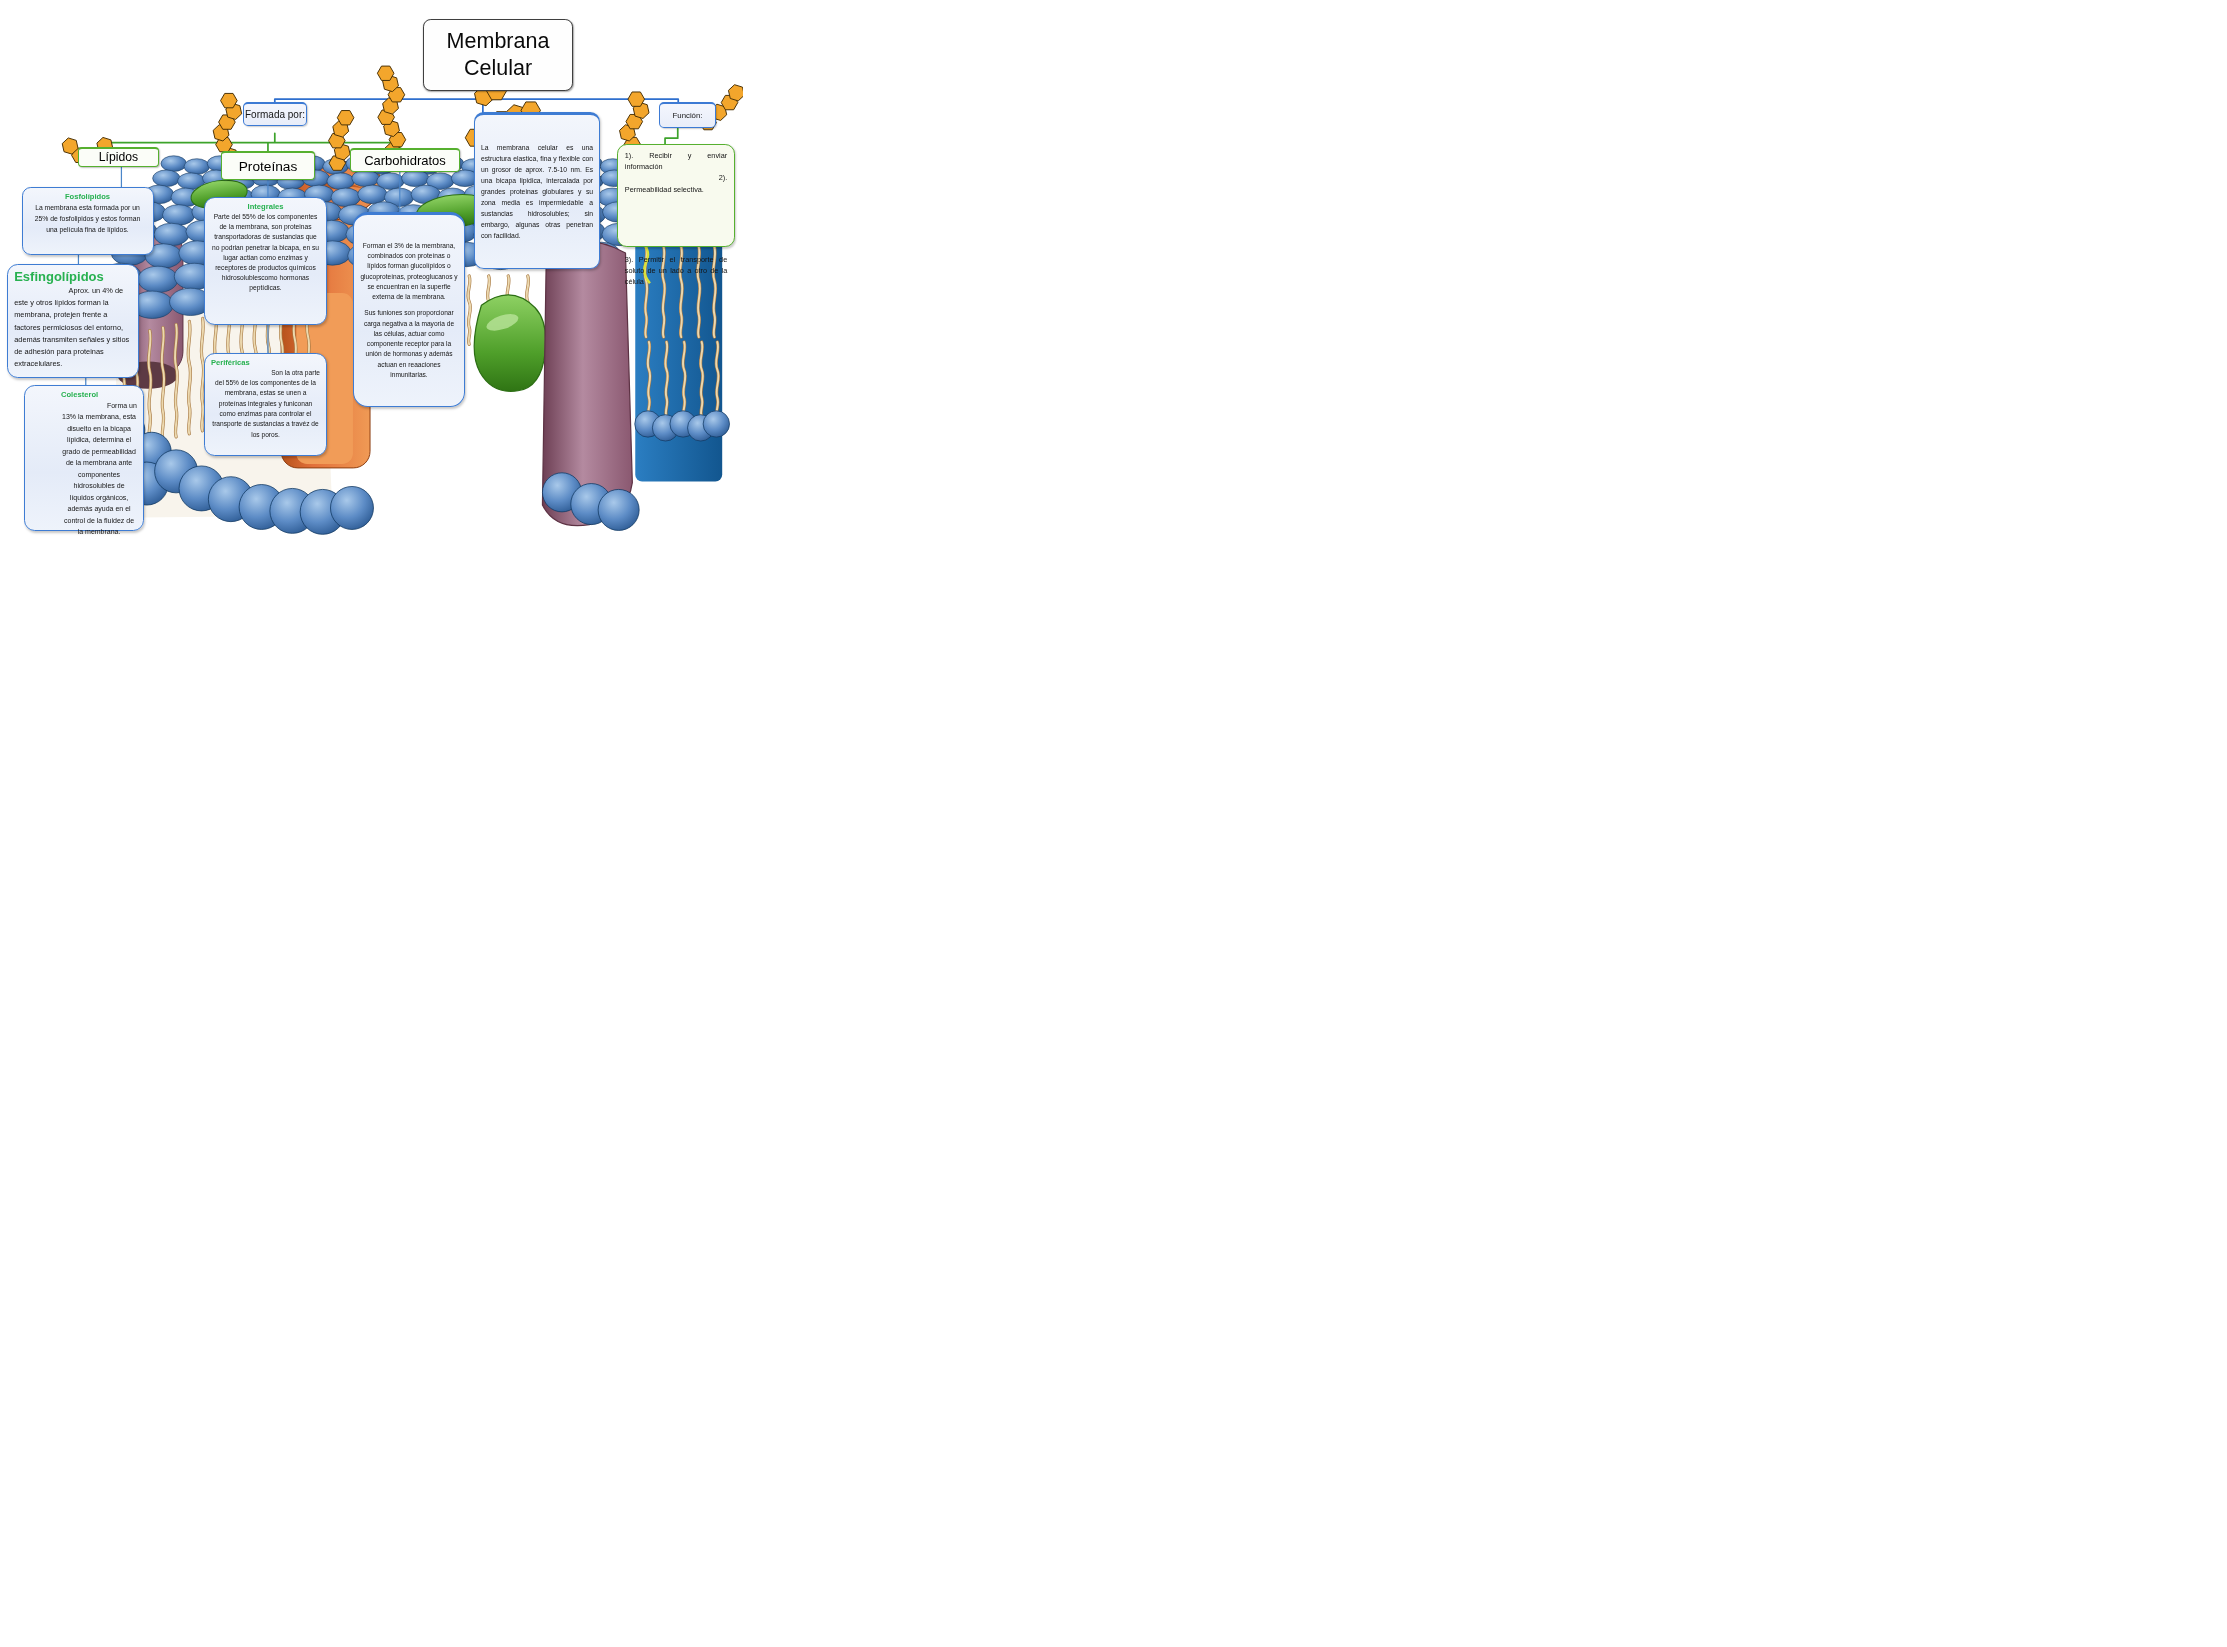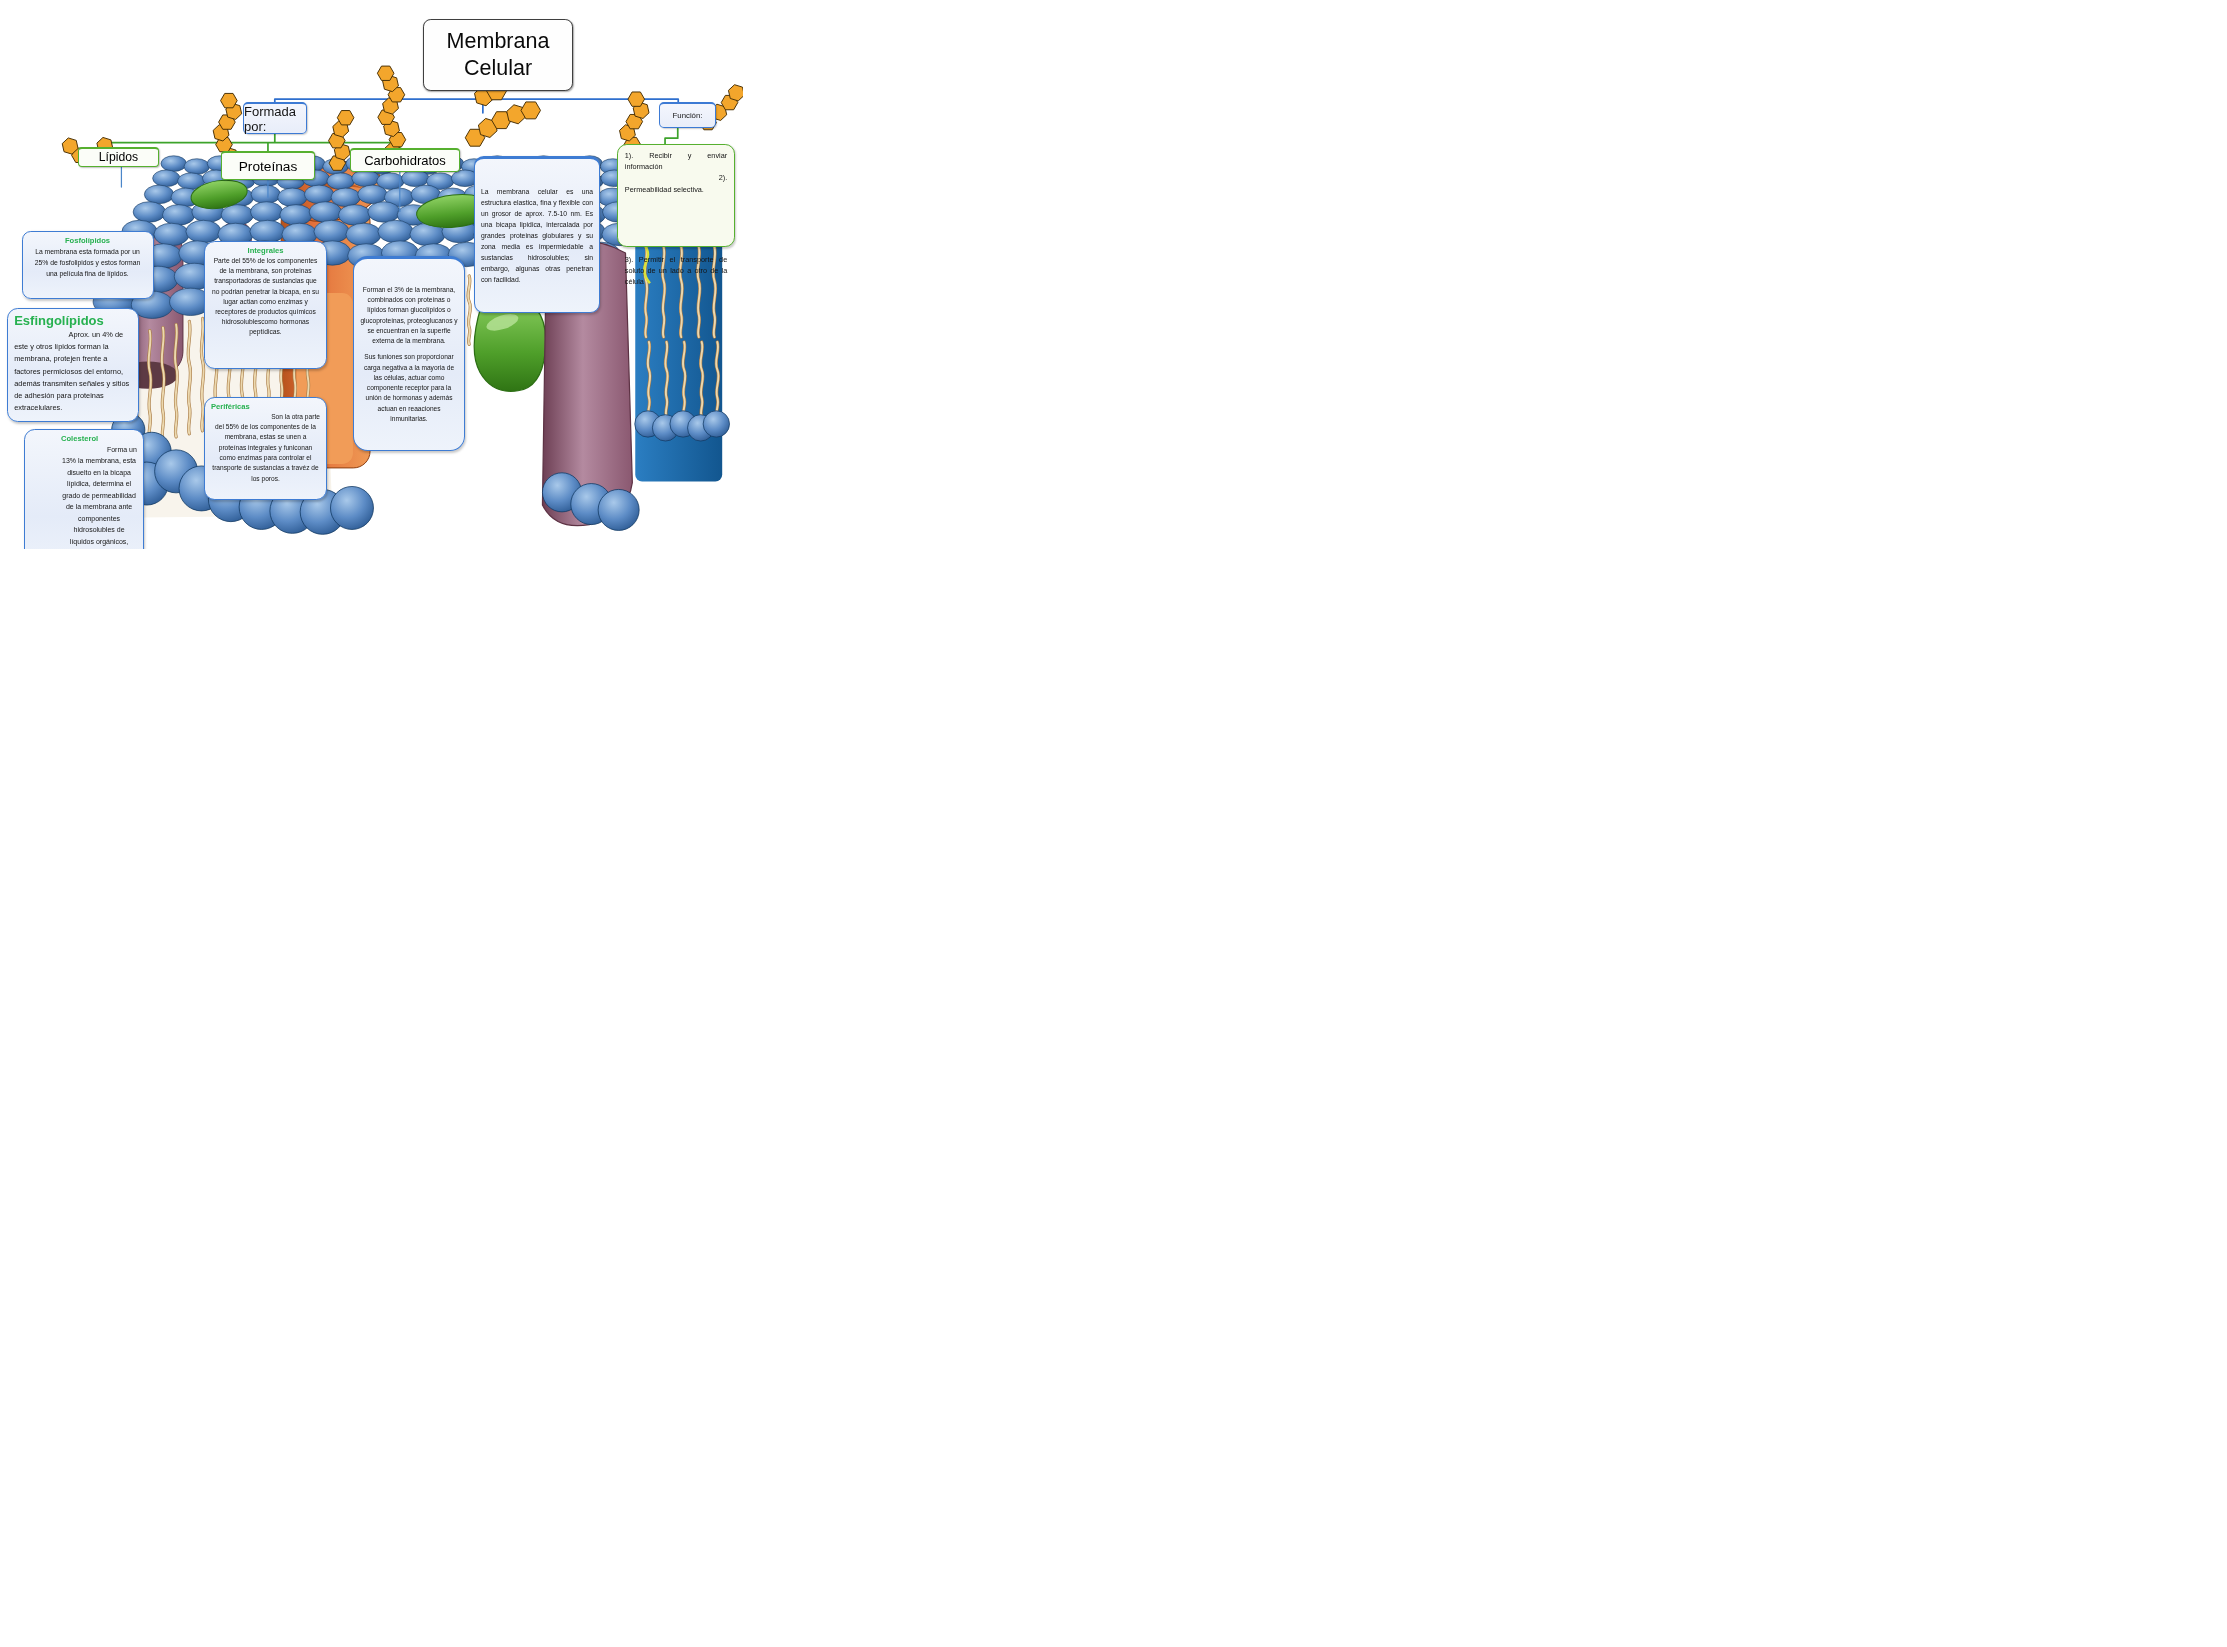--- a/index.html
+++ b/index.html
@@ -12,35 +12,35 @@
   
   .titlebox{left:423px;top:19px;width:150px;height:72px;background:#fefefe;
             border:1.5px solid #3f3f3f;border-radius:7.8px;box-shadow:0.5px 1px 1.5px rgba(0,0,0,.35);
             display:flex;align-items:center;justify-content:center;text-align:center;
             font-size:21.5px;line-height:1.25;color:#0a0a0a;}
 
   
   .bluelabel{background:linear-gradient(180deg,#f4f6fd,#e8edf9);border:1.5px solid #3c7ad4;
              border-radius:4.9px;display:flex;align-items:center;justify-content:center;
              box-shadow:1px 1px 1.5px rgba(0,0,0,.2);}
-  .formada{left:243px;top:102px;width:64px;height:32px;font-size:13px;border-top-width:2.4px;}
+  .formada{left:243px;top:102px;width:64px;height:24px;font-size:10px;border-top-width:2.4px;}
   .funcion{left:659px;top:102px;width:57px;height:26px;font-size:7.8px;border-top-width:2.4px;}
 
   
   .greenlabel{background:#fbfdf8;border:1.5px solid #56b02f;border-top-width:2.9px;border-radius:3.9px;
               display:flex;align-items:center;justify-content:center;color:#000;
               box-shadow:1px 1px 1.5px rgba(0,0,0,.25);}
   .lipidos{left:78px;top:147px;width:81px;height:19.5px;font-size:12.2px;}
   .proteinas{left:221px;top:151px;width:94px;height:29px;font-size:13.7px;}
   .carbohidratos{left:350px;top:148px;width:110px;height:24px;font-size:13px;}
 
   
   .nodebox{background:linear-gradient(180deg,#f3f6fc 0%,#e4ebf8 60%,#eef3fb 100%);
            border:1.5px solid #3e7cd3;border-radius:8.8px;box-shadow:1px 1.5px 2.4px rgba(0,0,0,.22);
-           padding:3.9px 5.9px;margin-top:44px;}
+           padding:3.9px 5.9px;}
   .nodebox h3{margin:0 0 1px 0;font-size:7.6px;color:#27b150;}
   .h-center{text-align:center;}
   .h-left{text-align:left;}
   .nodebox p{margin:0;}
 
   .fosfolipidos{left:21.5px;top:187px;width:132px;height:68px;}
   .fosfolipidos p{font-size:6.8px;line-height:11.2px;text-align:center;}
 
   .esfingolipidos{left:7.3px;top:264px;width:132px;height:114px;border-radius:10.7px;}
   .esfingolipidos h3{font-size:13px;}

